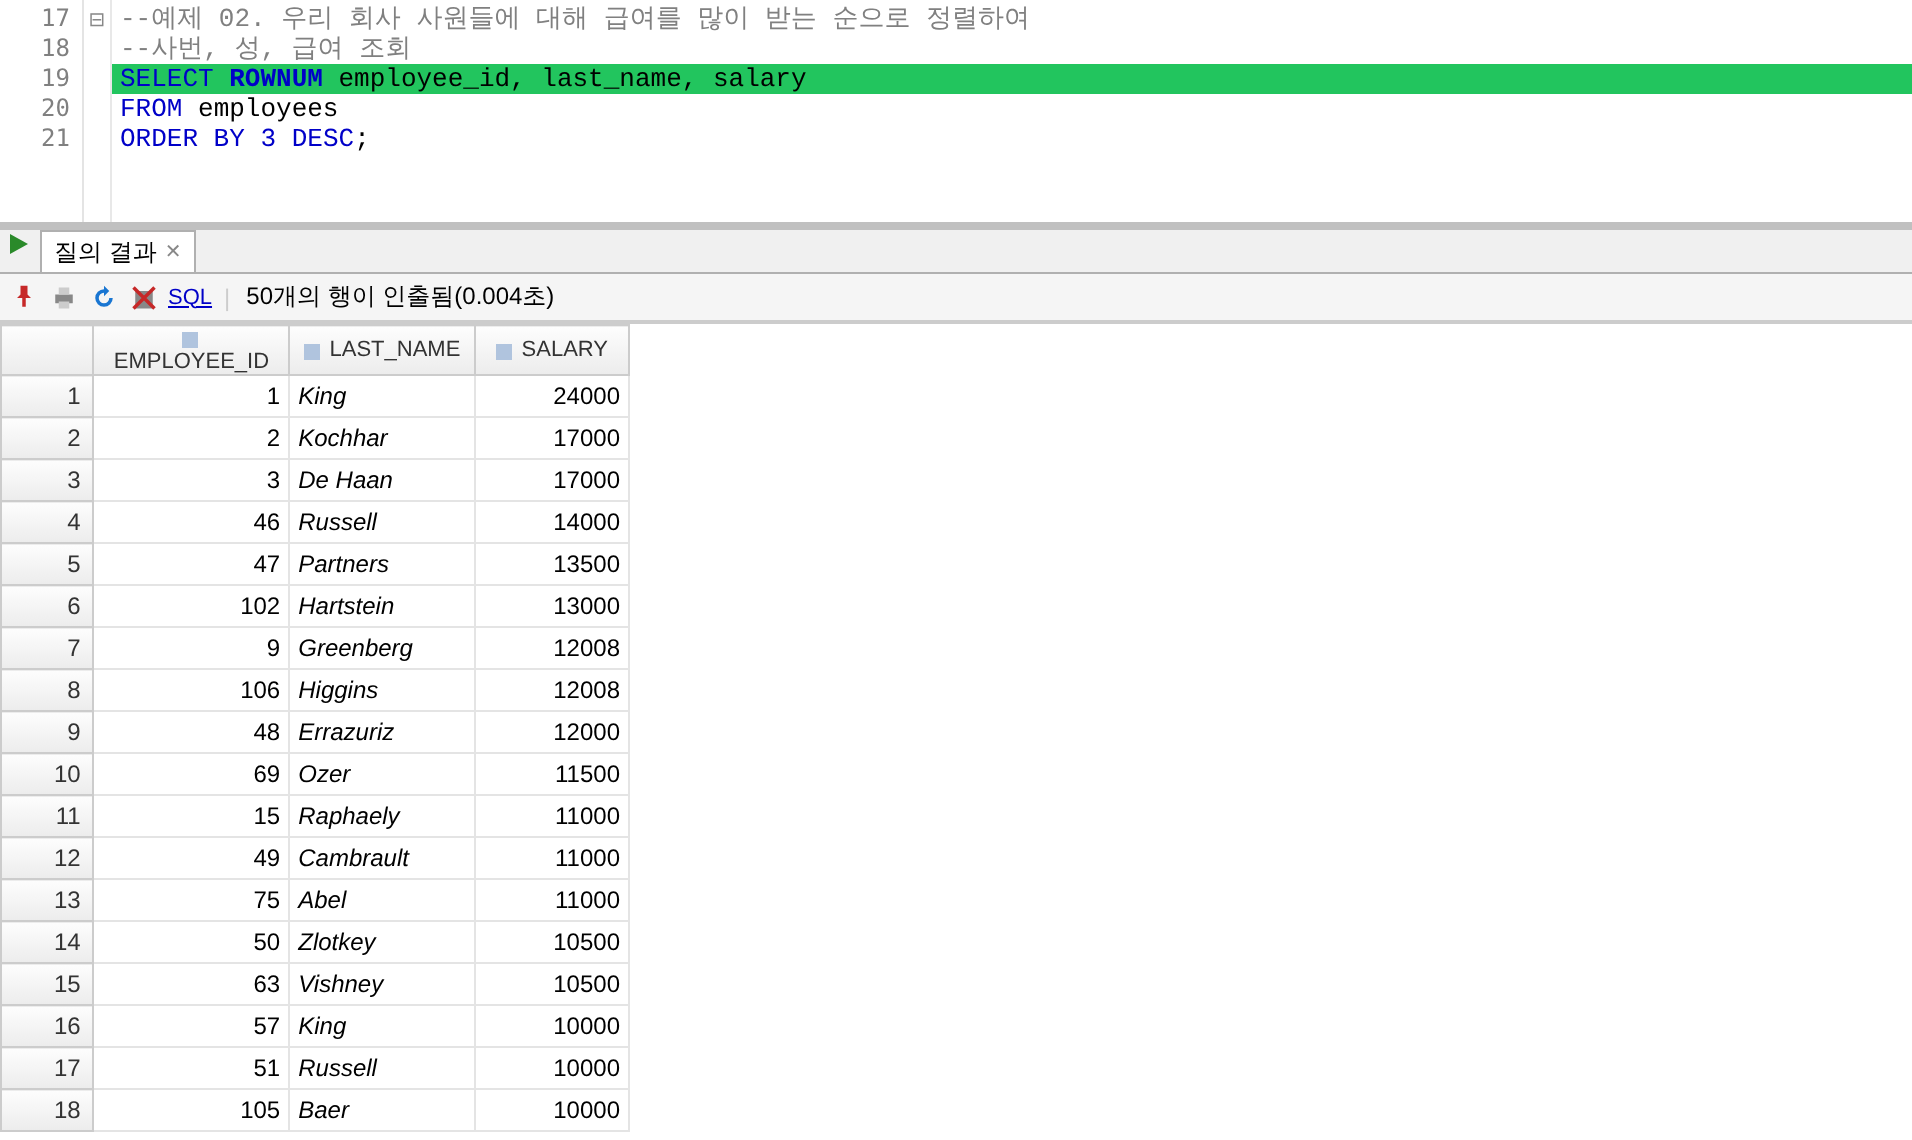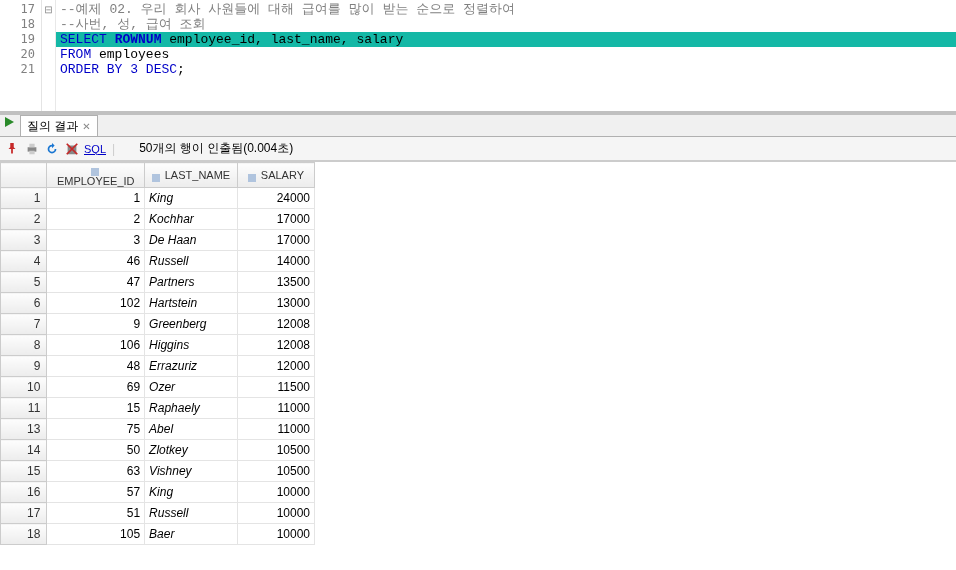--- a/index.html
+++ b/index.html
@@ -5,36 +5,36 @@
     * { margin: 0; padding: 0; box-sizing: border-box; }
     body { font-family: "Malgun Gothic", "맑은 고딕", sans-serif; font-size: 12px; background: #fff; color: #000; }
     
     .editor-area { display: flex; height: 115px; border-bottom: 4px solid #c0c0c0; background: #fff; }
     .gutter { width: 42px; background: #fff; border-right: 1px solid #e4e4e4; text-align: right; color: #808080; padding-top: 2px; }
     .gutter-line { height: 15px; padding-right: 6px; line-height: 15px; font-family: Consolas, monospace; font-size: 12px; }
     .fold-col { width: 14px; background: #fff; border-right: 1px solid #e8e8e8; padding-top: 2px; }
     .fold-mark { height: 15px; display: flex; align-items: center; justify-content: center; color: #888; font-size: 10px; }
     .code-area { flex: 1; padding-top: 2px; font-family: Consolas, "Courier New", monospace; font-size: 13px; }
     .code-line { height: 15px; line-height: 15px; padding-left: 4px; white-space: pre; }
-    .code-line.hl { background: #14b8a6; }
+    .code-line.hl { background: #22c55e; }
     .c-comment { color: #808080; }
     .c-keyword { color: #0000c8; }
     .c-func { color: #0000c8; font-weight: bold; }
     .c-num { color: #0000c8; }
     
     .tab-bar { display: flex; align-items: flex-start; background: #f0f0f0; border-bottom: 1px solid #b0b0b0; height: 22px; padding-left: 2px; }
     .run-icon { width: 14px; height: 14px; margin-right: 4px; }
     .tab { display: flex; align-items: center; background: #fff; border: 1px solid #b0b0b0; border-bottom: none; height: 21px; padding: 0 6px; font-size: 12px; gap: 4px; }
     .tab .close { color: #888; font-size: 10px; cursor: pointer; }
     
     .toolbar { display: flex; align-items: center; height: 24px; background: #f5f5f5; border-bottom: 1px solid #ccc; padding-left: 4px; gap: 4px; }
     .tb-icon { width: 16px; height: 16px; display: flex; align-items: center; justify-content: center; cursor: pointer; }
     .tb-sep { color: #ccc; margin: 0 2px; }
     .tb-sql { color: #0000c8; font-size: 11px; cursor: pointer; text-decoration: underline; }
-    .tb-status { color: #000; font-size: 12px; margin-left: 18px; }
+    .tb-status { color: #000; font-size: 12px; margin-left: 2px; }
     
     .grid-wrap { height: 405px; overflow: hidden; border-top: 1px solid #ccc; }
     .grid { border-collapse: collapse; font-size: 12px; width: 315px; }
     .grid th { background: linear-gradient(#fdfdfd, #ececec); border: 1px solid #ccc; height: 20px; font-weight: normal; padding: 0 4px; text-align: center; font-size: 11px; color: #333; }
     .grid th.rownum-hdr { width: 45px; }
     .grid th .col-icon { display: inline-block; width: 8px; height: 8px; margin-right: 2px; vertical-align: middle; }
     .grid td { border: 1px solid #e4e4e4; height: 21px; padding: 0 4px; }
     .grid td.rownum { text-align: right; background: linear-gradient(#fdfdfd, #ececec); border: 1px solid #ccc; color: #333; width: 45px; padding-right: 6px; }
     .grid td.num { text-align: right; }
     .grid td.text { text-align: left; font-style: italic; }
@@ -196,20 +196,26 @@
           <td class="text col-last">Ozer</td>
           <td class="num col-sal">11500</td>
         </tr>
         <tr>
           <td class="rownum">11</td>
           <td class="num col-emp">15</td>
           <td class="text col-last">Raphaely</td>
           <td class="num col-sal">11000</td>
         </tr>
         <tr>
+          <td class="rownum">12</td>
+          <td class="num col-emp">49</td>
+          <td class="text col-last">Cambrault</td>
+          <td class="num col-sal">11000</td>
+        </tr>
+        <tr>
           <td class="rownum">13</td>
           <td class="num col-emp">75</td>
           <td class="text col-last">Abel</td>
           <td class="num col-sal">11000</td>
         </tr>
         <tr>
           <td class="rownum">14</td>
           <td class="num col-emp">50</td>
           <td class="text col-last">Zlotkey</td>
           <td class="num col-sal">10500</td>

